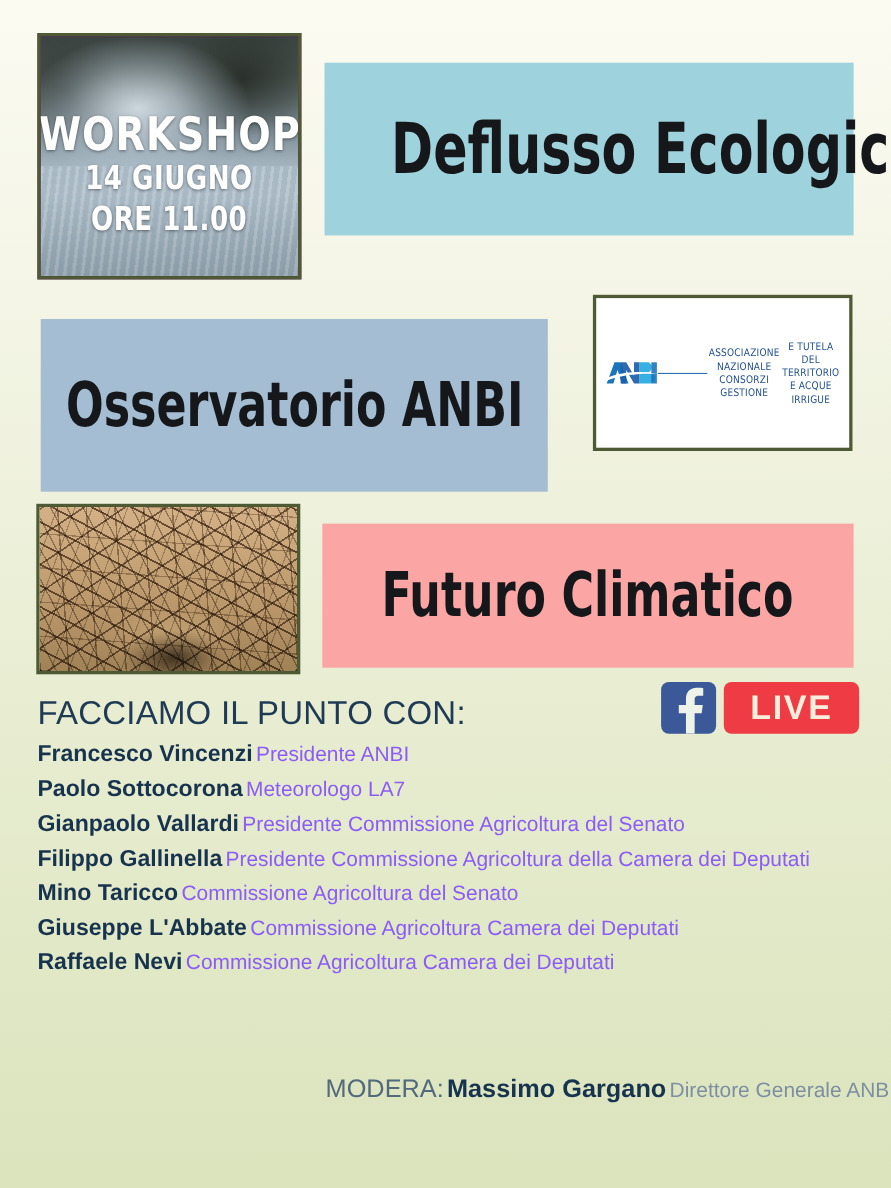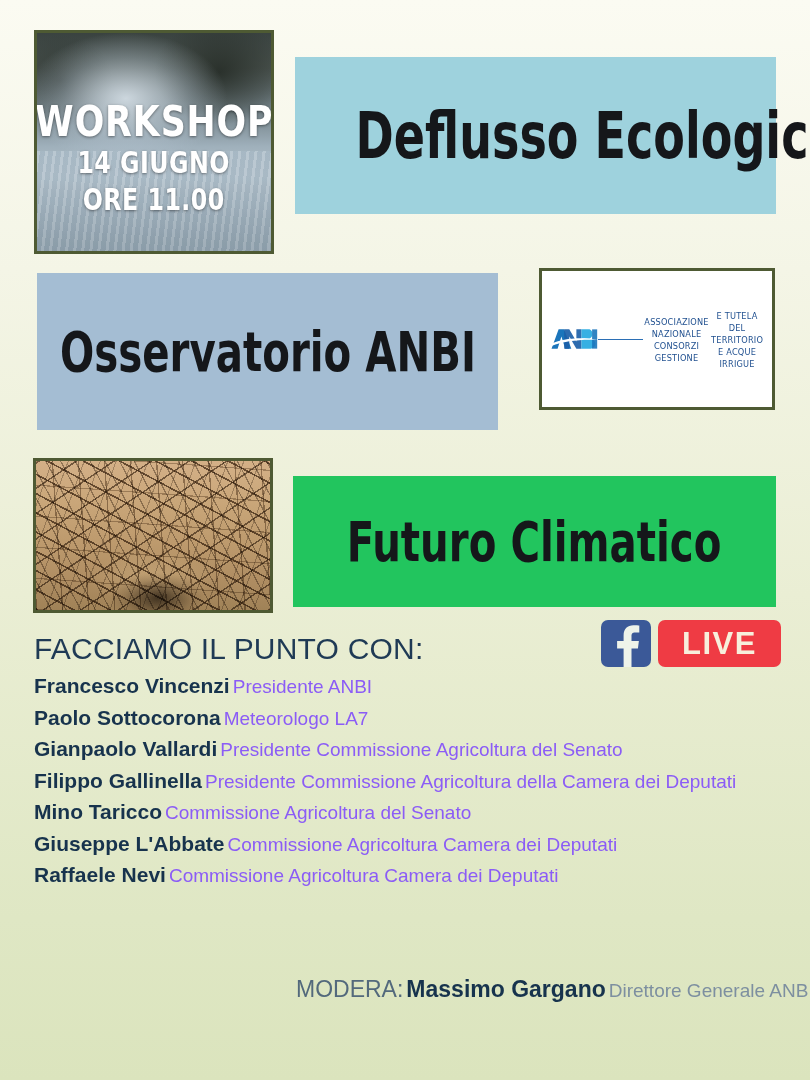--- a/index.html
+++ b/index.html
@@ -114,37 +114,37 @@
     background: #9ed2dd;
     justify-content: flex-start;
   }
   .band-deflusso .band-label {
     font-size: 64px;
     transform-origin: center;
   }
 
   .band-osservatorio {
     left: 37px;
-    top: 273px;
+    top: 290px;
     width: 461px;
     height: 157px;
     background: #a4bdd3;
     justify-content: center;
   }
   .band-osservatorio .band-label {
     font-size: 56px;
     transform-origin: center;
   }
 
   .band-futuro {
     left: 293px;
     top: 476px;
     width: 483px;
     height: 131px;
-    background: #22c55e;
+    background: #fca5a5;
     justify-content: center;
   }
   .band-futuro .band-label {
     font-size: 56px;
     transform-origin: center;
   }
 
   
   .logo-box {
     position: absolute;

